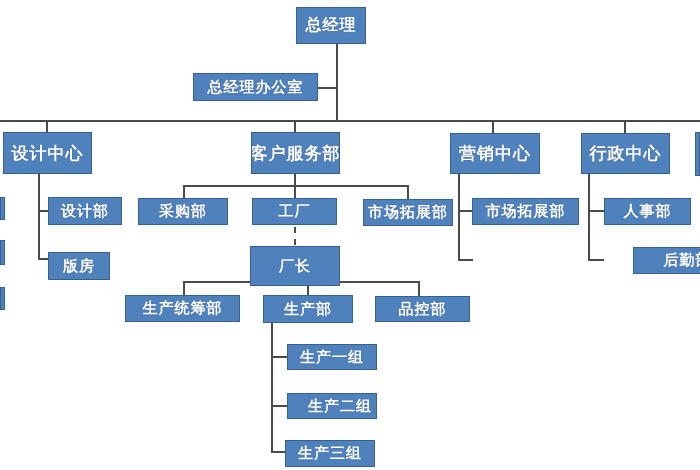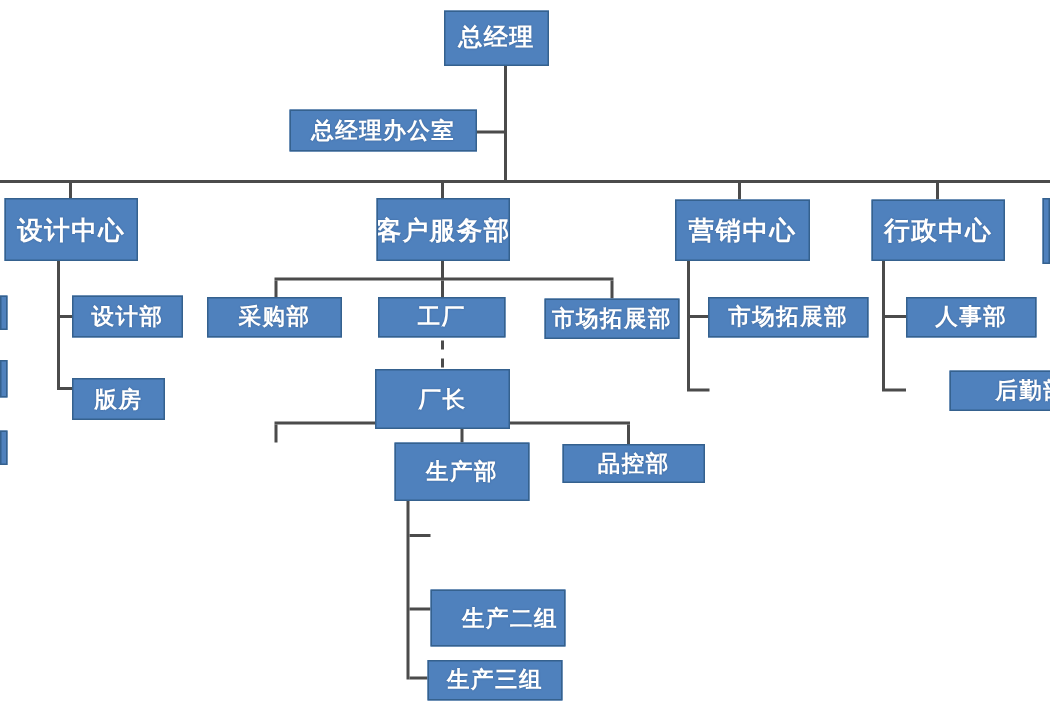--- a/index.html
+++ b/index.html
@@ -84,24 +84,26 @@
   <div class="node lv2" style="left:252px;top:198px;width:85px;height:27px;">工厂</div>
   <div class="node lv2" style="left:363px;top:199px;width:90px;height:27px;">市场拓展部</div>
 
   <div class="node lv2" style="left:472px;top:198px;width:107px;height:27px;">市场拓展部</div>
 
   <div class="node lv2" style="left:604px;top:198px;width:87px;height:27px;text-align:center;">人事部</div>
   <div class="node lv2" style="left:633px;top:247px;width:109px;height:27px;">后勤部</div>
 
   <div class="node lv2" style="left:250px;top:246px;width:90px;height:40px;">厂长</div>
 
-  <div class="node lv2" style="left:263px;top:295px;width:90px;height:39px;">生产部</div>
+  <div class="node lv2" style="left:125px;top:295px;width:115px;height:27px;">生产统筹部</div>
+  <div class="node lv2" style="left:263px;top:295px;width:90px;height:28px;">生产部</div>
   <div class="node lv2" style="left:375px;top:296px;width:95px;height:26px;">品控部</div>
 
-  <div class="node lv2" style="left:287px;top:393px;width:90px;height:38px;padding-left:16px;">生产二组</div>
+  <div class="node lv2" style="left:287px;top:344px;width:90px;height:26px;">生产一组</div>
+  <div class="node lv2" style="left:287px;top:393px;width:90px;height:26px;padding-left:16px;">生产二组</div>
   <div class="node lv2" style="left:285px;top:440px;width:90px;height:27px;">生产三组</div>
 
   <div class="partial" style="left:0px;top:197px;width:5px;height:23px;"></div>
   <div class="partial" style="left:0px;top:240px;width:5px;height:25px;"></div>
   <div class="partial" style="left:0px;top:287px;width:5px;height:23px;"></div>
   <div class="partial" style="left:695px;top:132px;width:5px;height:44px;"></div>
 
 </div>
 
 </body></html>

